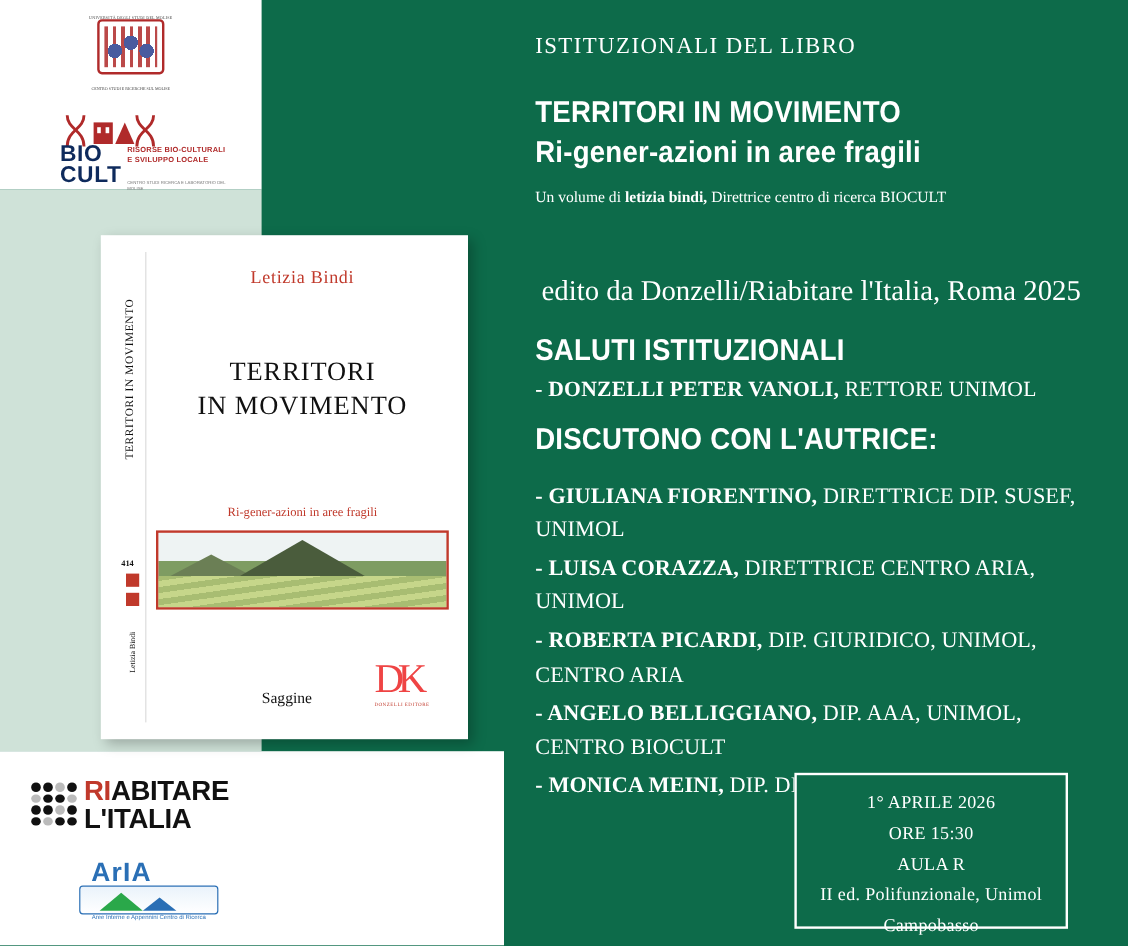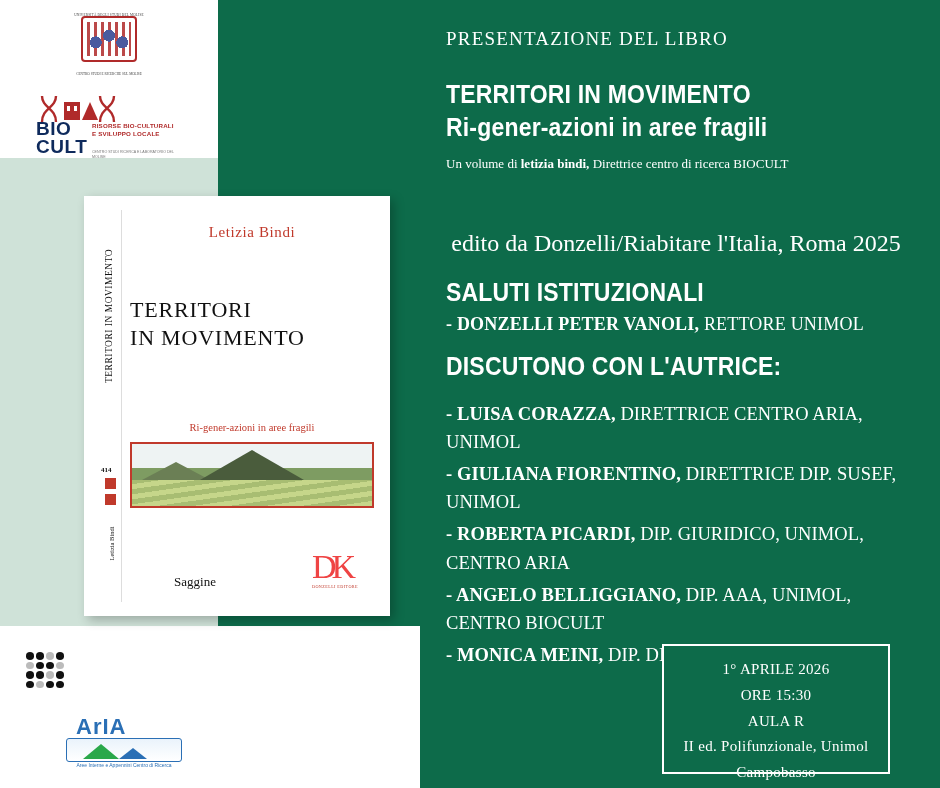--- a/index.html
+++ b/index.html
@@ -79,21 +79,21 @@
   .logo-unimol .capb {
     position: absolute;
     left: 0; bottom: 0; width: 104px;
     text-align: center;
     font-size: 3.4px;
     color: #444;
   }
 
   .logo-biocult {
     position: absolute;
-    left: 28px; top: 94px;
+    left: 42px; top: 94px;
     width: 148px; height: 76px;
   }
   .biocult-mark {
     position: absolute;
     left: 8px; top: 0;
     width: 82px; height: 30px;
   }
   .biocult-word {
     position: absolute;
     left: 8px; top: 26px;
@@ -187,21 +187,21 @@
     width: 244px;
     text-align: center;
     font-size: 15px;
     color: #c0392b;
     letter-spacing: .6px;
   }
   .book .title {
     position: absolute;
     left: 46px; top: 100px;
     width: 244px;
-    text-align: left;
+    text-align: center;
     font-size: 22px;
     line-height: 1.28;
     color: #111;
     letter-spacing: .8px;
   }
   .book .subtitle {
     position: absolute;
     left: 46px; top: 226px;
     width: 244px;
     text-align: center;
@@ -235,21 +235,21 @@
   .book .field-lines {
     position: absolute;
     left: 0; bottom: 0;
     width: 100%; height: 26px;
     background: repeating-linear-gradient(-8deg, #c6d68a 0 5px, #a8bd72 5px 10px);
   }
   .book .collana {
     position: absolute;
     left: 46px; bottom: 26px;
     width: 130px;
-    text-align: center;
+    text-align: right;
     font-size: 13px;
     color: #111;
   }
   .book .pub {
     position: absolute;
     right: 26px; bottom: 22px;
     width: 52px; height: 44px;
   }
   .book .pub .mark {
     font-size: 34px;
@@ -514,56 +514,60 @@
           <i class="light"></i>
         <i></i>
           <i></i>
           <i class="light"></i>
           <i></i>
         <i></i>
           <i class="light"></i>
           <i></i>
           <i></i>
       </div>
+      <div class="ria-text">
+        <span class="red">RI</span><span>ABITARE</span><br>
+        <span>L'ITALIA</span>
+      </div>
     </div>
 
     <div class="logo-aria">
       <div class="aria-word">ArIA</div>
       <div class="aria-box">
         <div class="mt"></div>
         <div class="mt2"></div>
       </div>
       <div class="aria-cap">Aree Interne e Appennini Centro di Ricerca</div>
     </div>
   </div>
 
   <div class="right">
-    <div class="kicker">PRESENTAZIONE DEL LIBRO</div>
+    <div class="kicker">ISTITUZIONALI DEL LIBRO</div>
 
     <div class="book-title">
       <span>TERRITORI IN MOVIMENTO</span><br>
       <span>Ri-gener-azioni in aree fragili</span>
     </div>
 
     <div class="byline">
       <span>Un volume di </span><b>letizia bindi,</b><span> Direttrice centro di ricerca BIOCULT</span>
     </div>
 
     <div class="edition">edito da Donzelli/Riabitare l'Italia, Roma 2025</div>
 
     <div class="sec-saluti">SALUTI ISTITUZIONALI</div>
     <div class="saluti-line">
       <b>- DONZELLI PETER VANOLI,</b><span> RETTORE UNIMOL</span>
     </div>
 
     <div class="sec-discutono">DISCUTONO CON L'AUTRICE:</div>
 
     <div class="speakers">
+      <div><b>- GIULIANA FIORENTINO,</b><span> DIRETTRICE DIP. SUSEF, UNIMOL</span></div>
       <div><b>- LUISA CORAZZA,</b><span> DIRETTRICE CENTRO ARIA, UNIMOL</span></div>
-      <div><b>- GIULIANA FIORENTINO,</b><span> DIRETTRICE DIP. SUSEF, UNIMOL</span></div>
       <div><b>- ROBERTA PICARDI,</b><span> DIP. GIURIDICO, UNIMOL, CENTRO ARIA</span></div>
       <div><b>- ANGELO BELLIGGIANO,</b><span> DIP. AAA, UNIMOL, CENTRO BIOCULT</span></div>
       <div><b>- MONICA MEINI,</b><span> DIP. DIBT, UNIMOL</span></div>
     </div>
 
     <div class="details">
       <div>1° APRILE 2026</div>
       <div>ORE 15:30</div>
       <div>AULA R</div>
       <div>II ed. Polifunzionale, Unimol</div>

